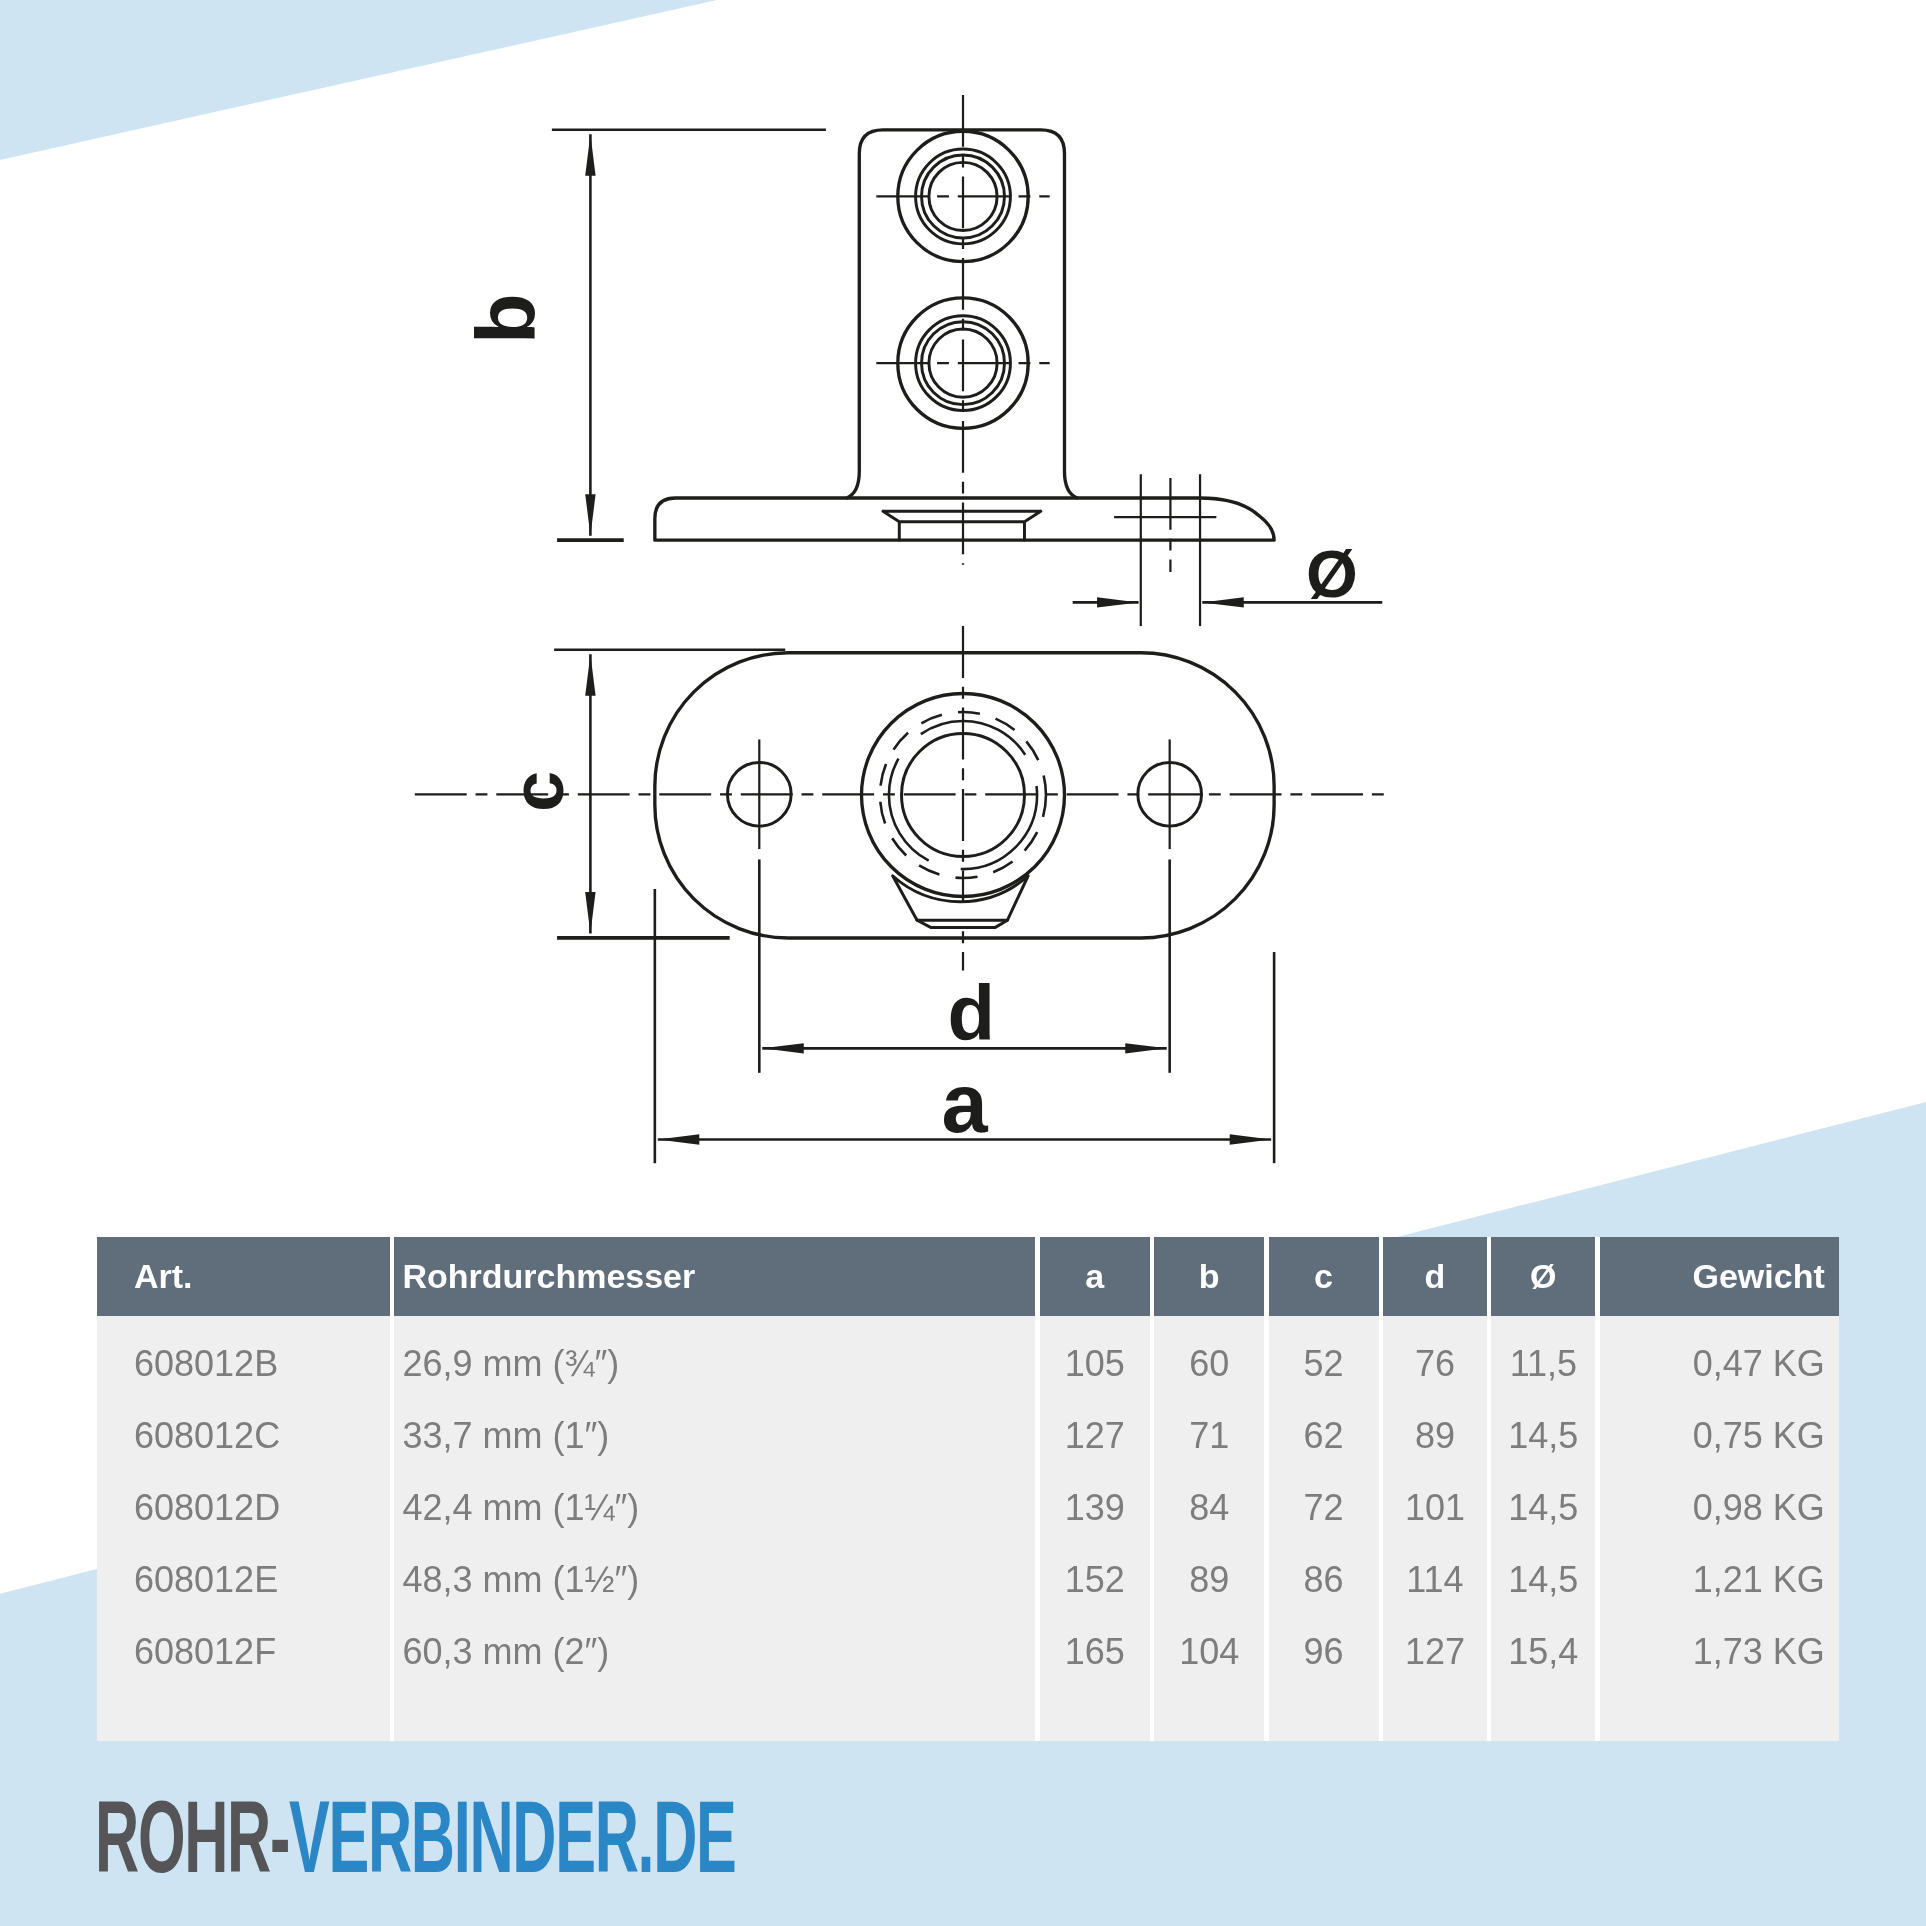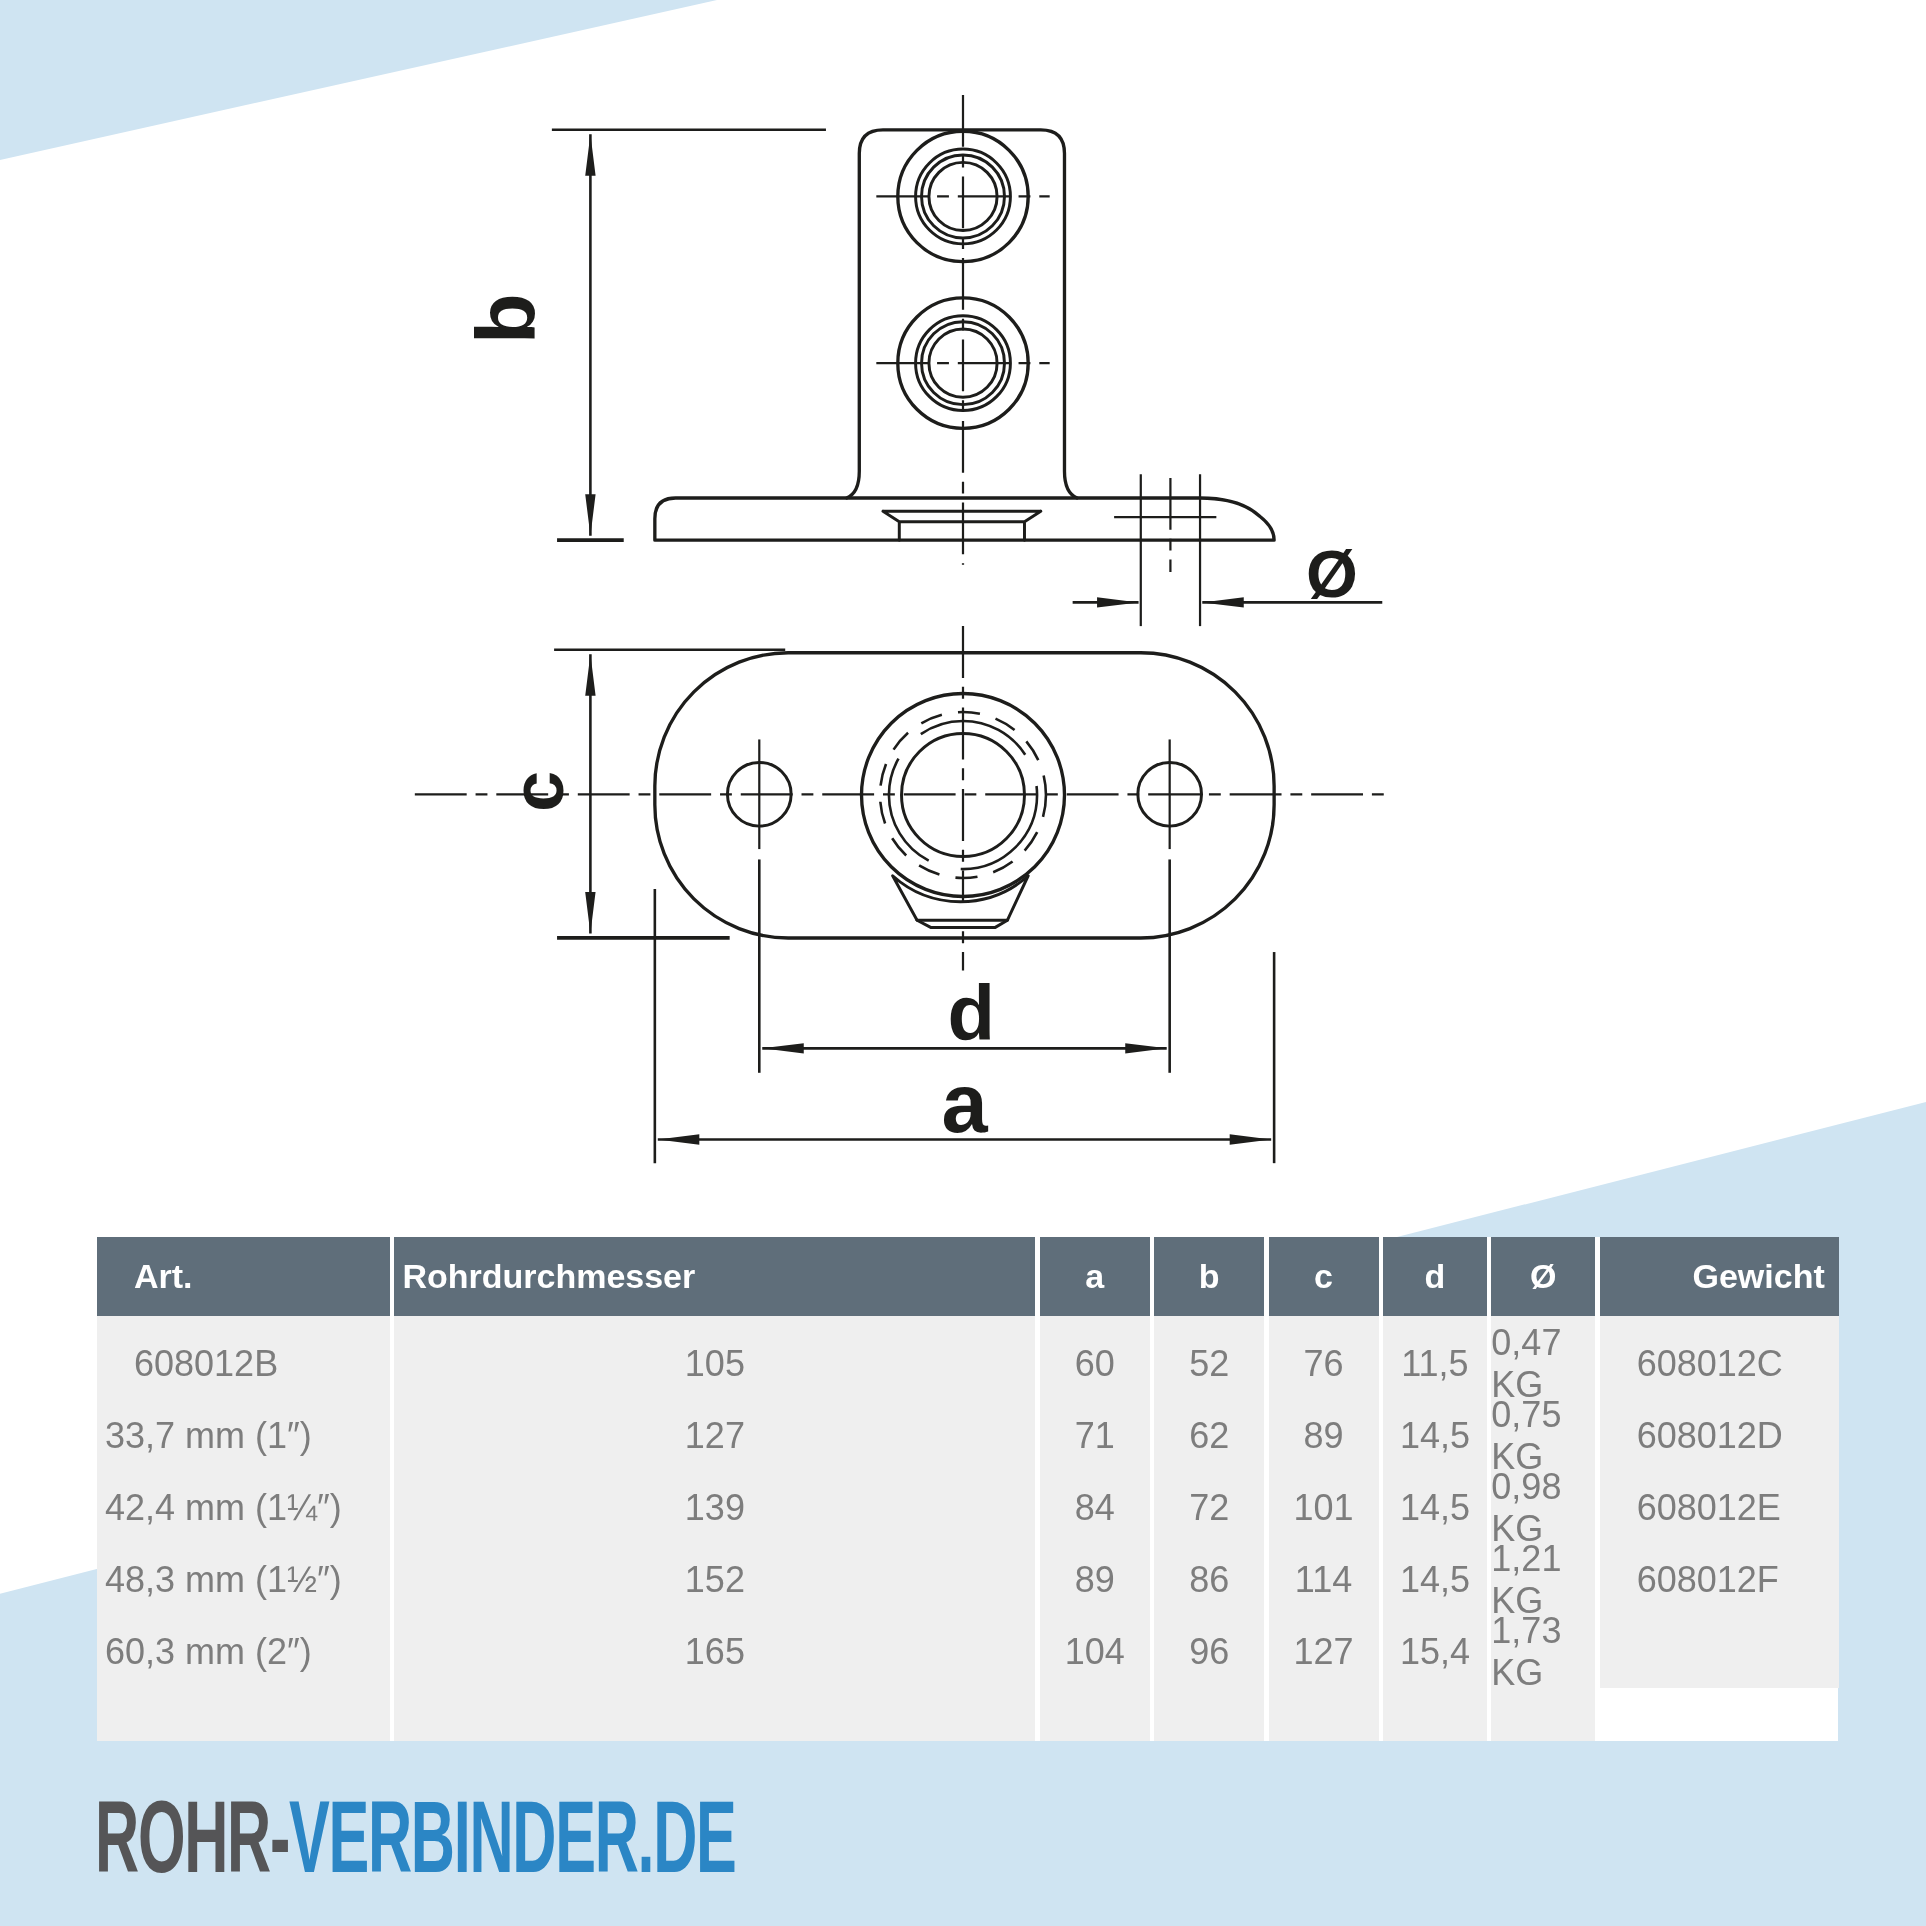--- a/index.html
+++ b/index.html
@@ -153,20 +153,21 @@
 
 <div class="cell a-left0"></div>
     <div class="cell a-left1"></div>
     <div class="cell a-center"></div>
     <div class="cell a-center"></div>
     <div class="cell a-center"></div>
     <div class="cell a-center"></div>
     <div class="cell a-center"></div>
     <div class="cell a-right"></div>
     <div class="cell a-left0">608012B</div>
+    <div class="cell a-left1">26,9 mm (¾″)</div>
     <div class="cell a-center">105</div>
     <div class="cell a-center">60</div>
     <div class="cell a-center">52</div>
     <div class="cell a-center">76</div>
     <div class="cell a-center">11,5</div>
     <div class="cell a-right">0,47 KG</div>
     <div class="cell a-left0">608012C</div>
     <div class="cell a-left1">33,7 mm (1″)</div>
     <div class="cell a-center">127</div>
     <div class="cell a-center">71</div>

